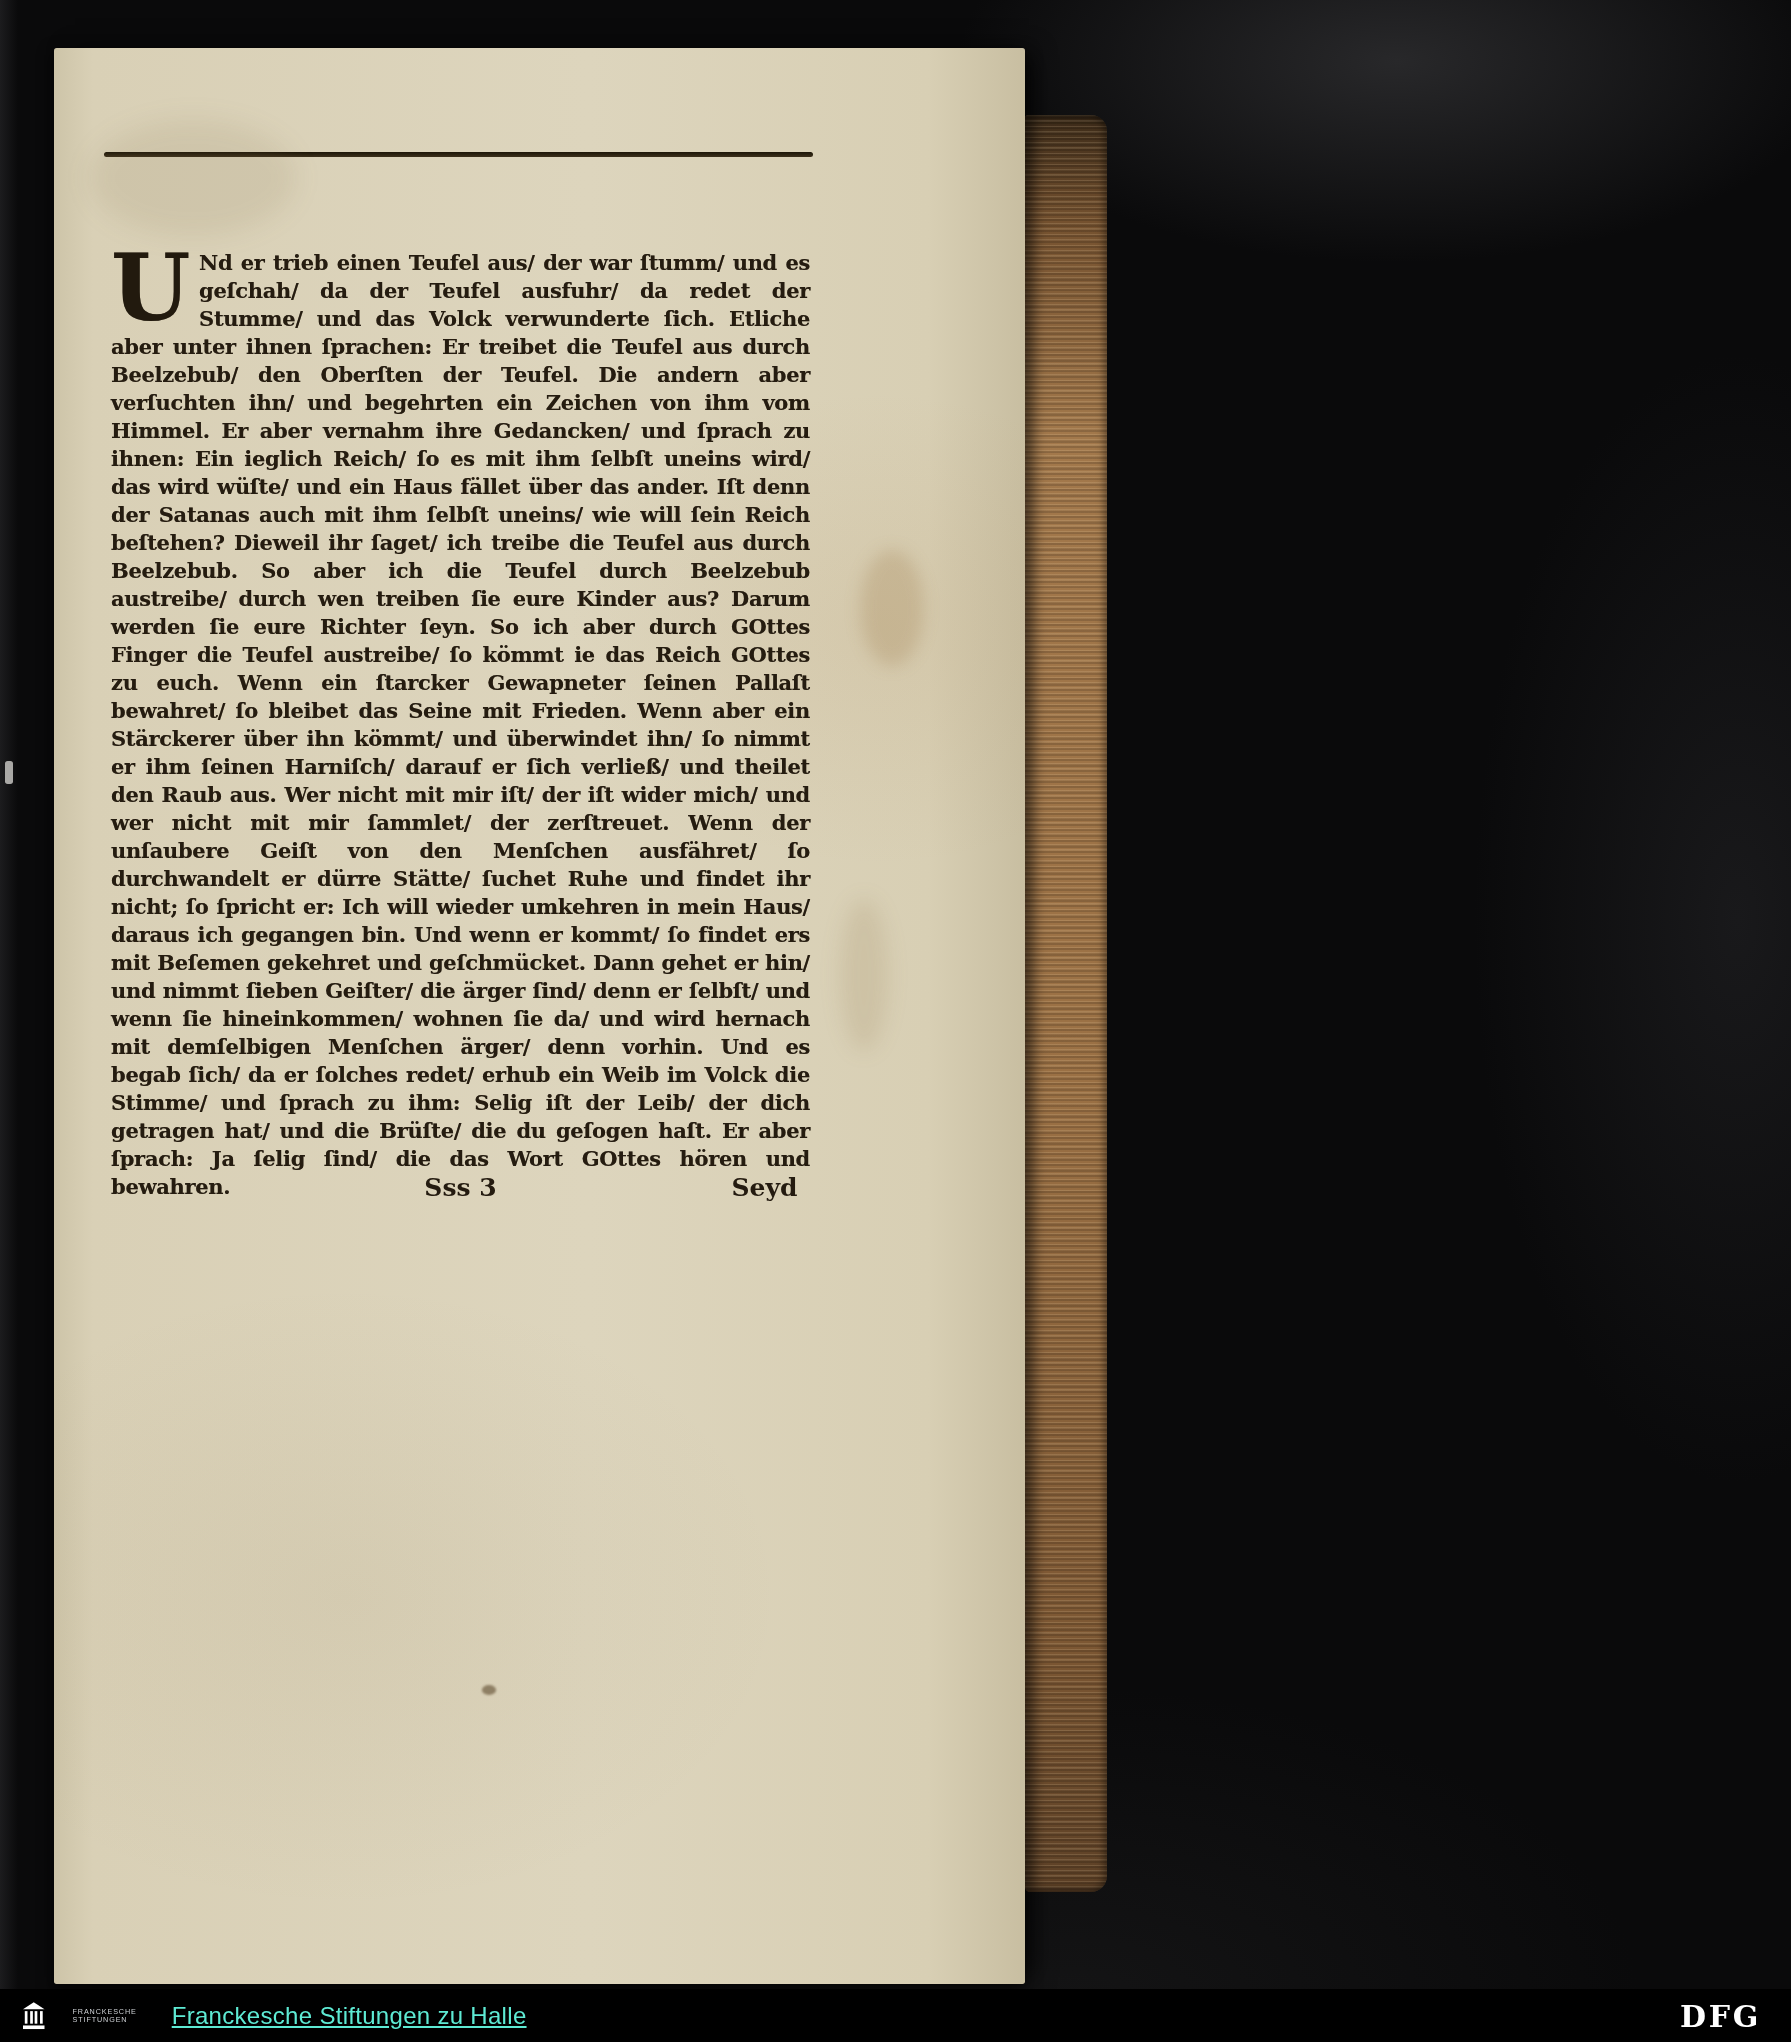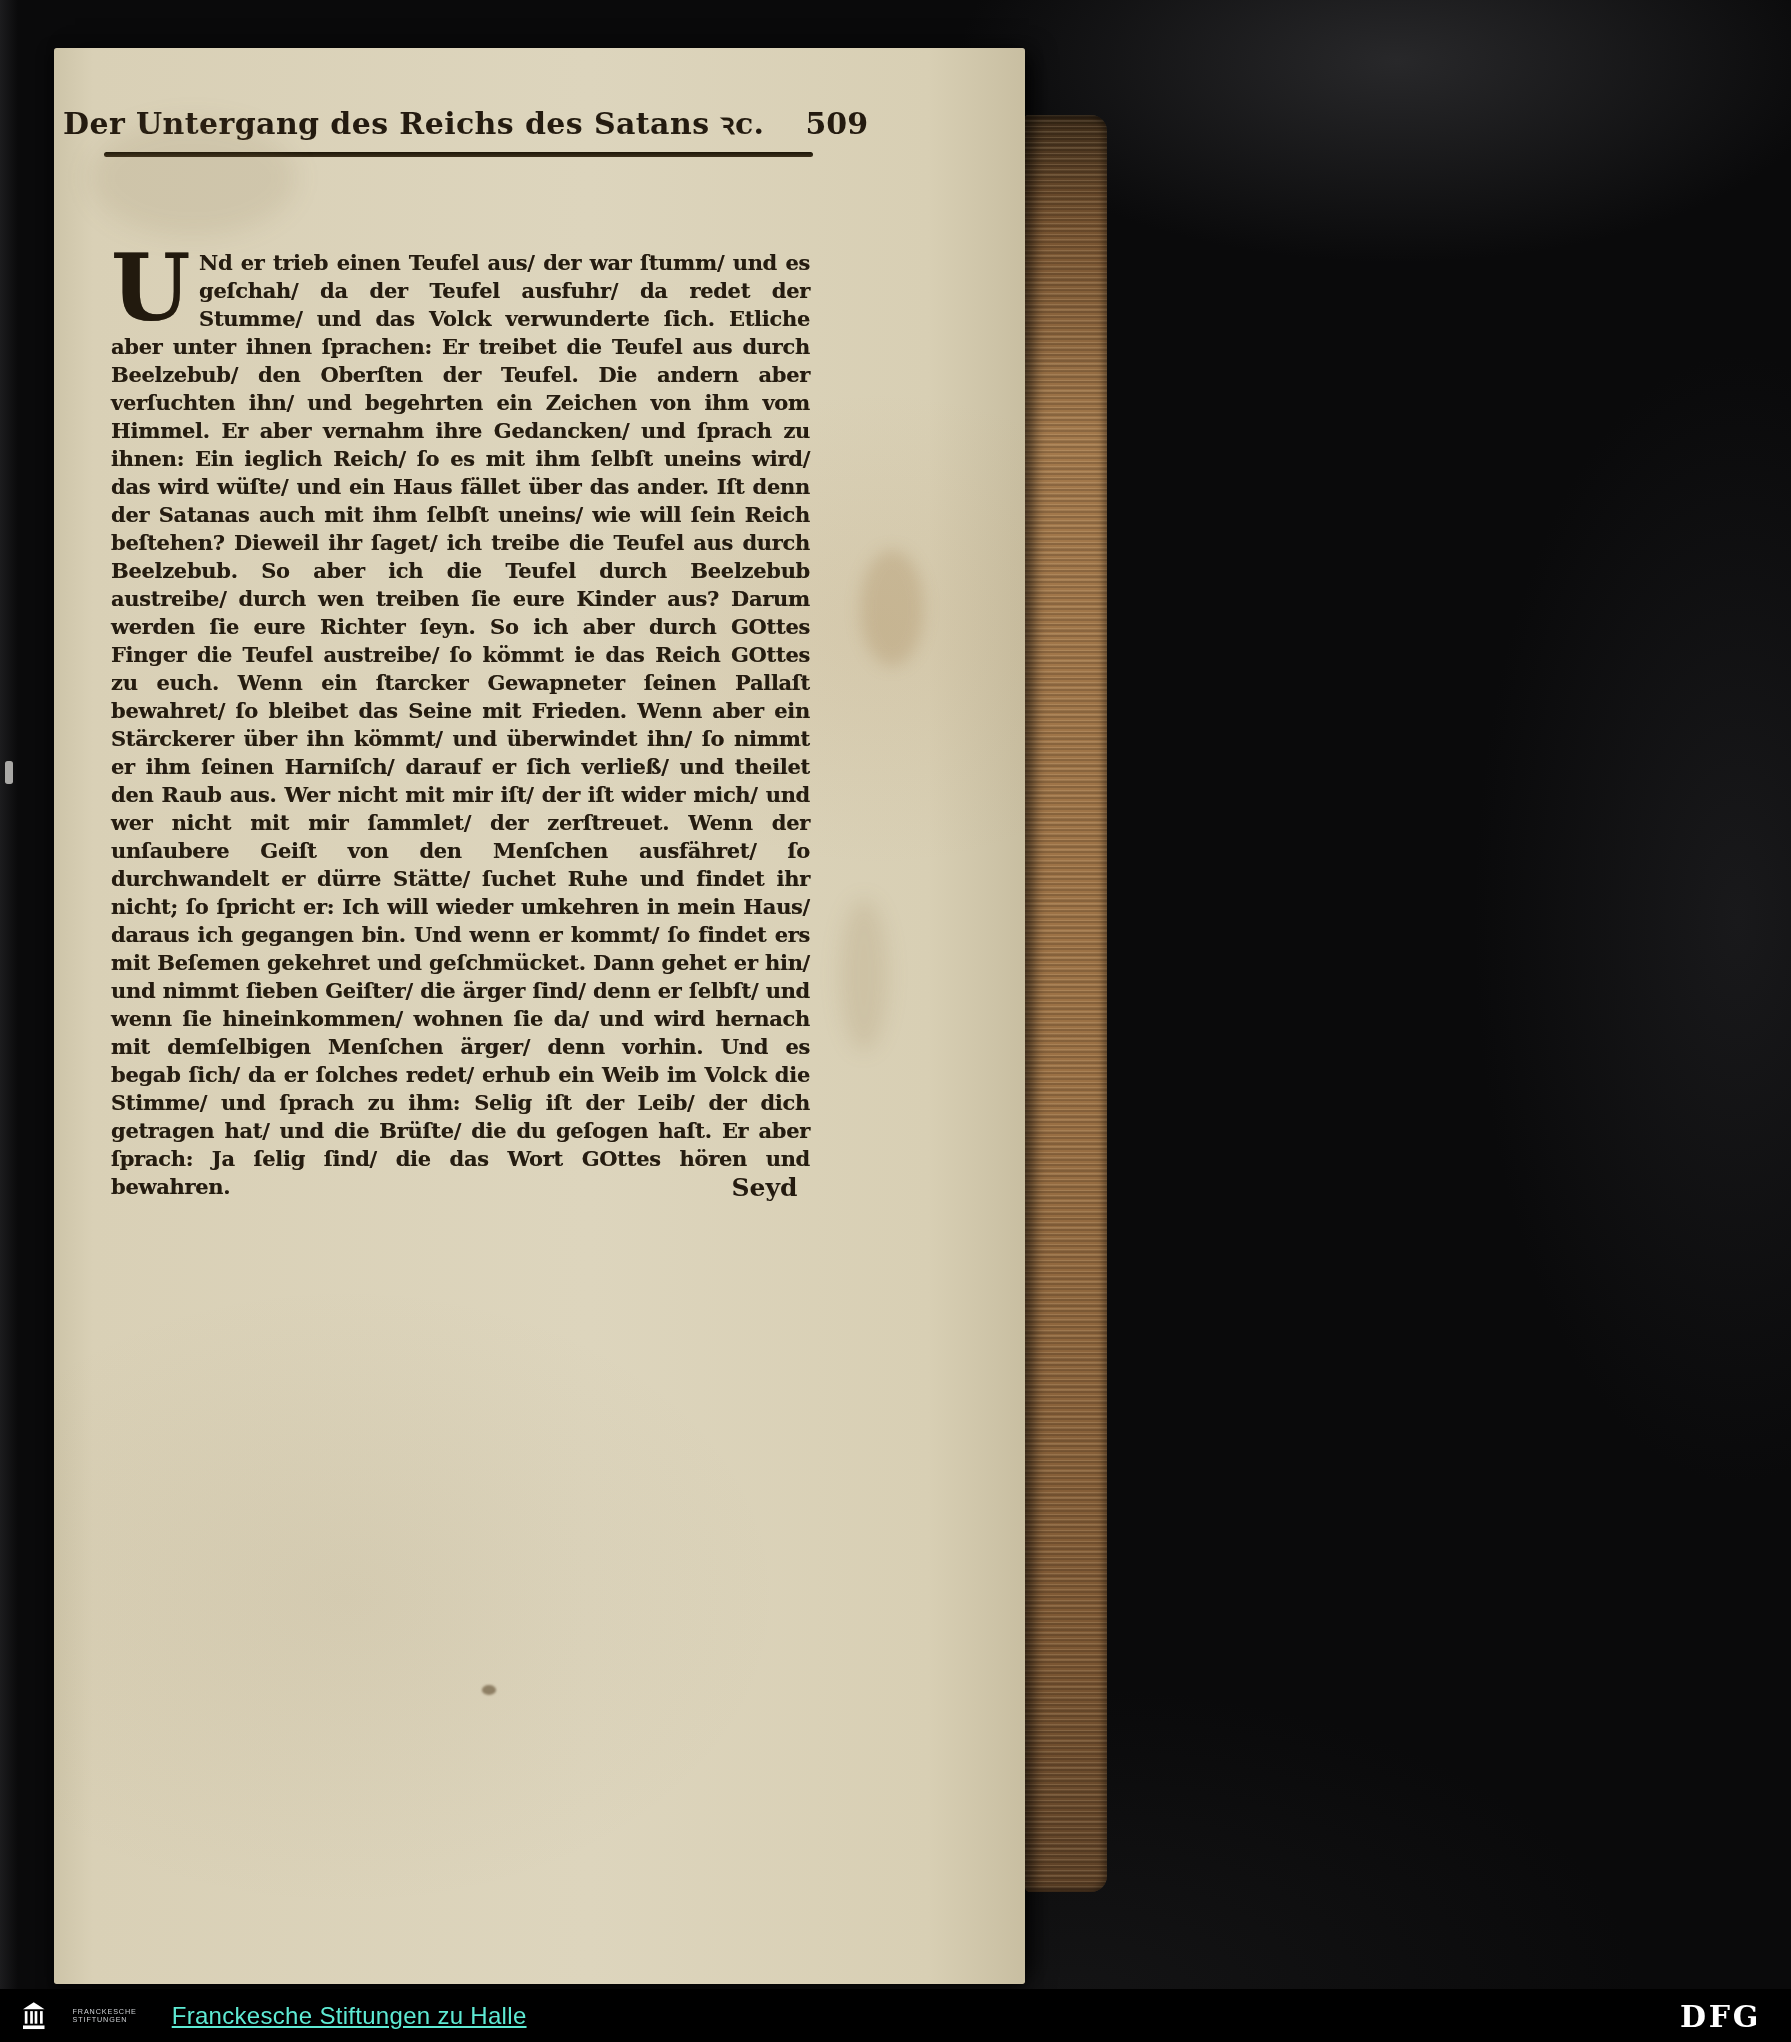--- a/index.html
+++ b/index.html
@@ -119,33 +119,30 @@
 </head>
 <body>
 
 <div class="scene">
 
   <div class="scanner-strip"></div>
   <div class="artifact-dot"></div>
 
   <div class="page">
 
-    <div class="running-head">
-      <span class="running-title">Der Untergang des Reichs des Satans ꝛc.</span>
-      <span class="page-number">509</span>
-    </div>
 
     <div class="head-rule"></div>
 
 
     <div class="body-text">
       <span class="dropcap">U</span><span>Nd er trieb einen Teufel aus/ der war ſtumm/ und es geſchah/ da der Teufel ausfuhr/ da redet der Stumme/ und das Volck verwunderte ſich. Etliche aber unter ihnen ſprachen: Er treibet die Teufel aus durch Beelzebub/ den Oberſten der Teufel. Die andern aber verſuchten ihn/ und begehrten ein Zeichen von ihm vom Himmel. Er aber vernahm ihre Gedancken/ und ſprach zu ihnen: Ein ieglich Reich/ ſo es mit ihm ſelbſt uneins wird/ das wird wüſte/ und ein Haus fället über das ander. Iſt denn der Satanas auch mit ihm ſelbſt uneins/ wie will ſein Reich beſtehen? Dieweil ihr ſaget/ ich treibe die Teufel aus durch Beelzebub. So aber ich die Teufel durch Beelzebub austreibe/ durch wen treiben ſie eure Kinder aus? Darum werden ſie eure Richter ſeyn. So ich aber durch GOttes Finger die Teufel austreibe/ ſo kömmt ie das Reich GOttes zu euch. Wenn ein ſtarcker Gewapneter ſeinen Pallaſt bewahret/ ſo bleibet das Seine mit Frieden. Wenn aber ein Stärckerer über ihn kömmt/ und überwindet ihn/ ſo nimmt er ihm ſeinen Harniſch/ darauf er ſich verließ/ und theilet den Raub aus. Wer nicht mit mir iſt/ der iſt wider mich/ und wer nicht mit mir ſammlet/ der zerſtreuet. Wenn der unſaubere Geiſt von den Menſchen ausfähret/ ſo durchwandelt er dürre Stätte/ ſuchet Ruhe und findet ihr nicht; ſo ſpricht er: Ich will wieder umkehren in mein Haus/ daraus ich gegangen bin. Und wenn er kommt/ ſo findet ers mit Beſemen gekehret und geſchmücket. Dann gehet er hin/ und nimmt ſieben Geiſter/ die ärger ſind/ denn er ſelbſt/ und wenn ſie hineinkommen/ wohnen ſie da/ und wird hernach mit demſelbigen Menſchen ärger/ denn vorhin. Und es begab ſich/ da er ſolches redet/ erhub ein Weib im Volck die Stimme/ und ſprach zu ihm: Selig iſt der Leib/ der dich getragen hat/ und die Brüſte/ die du geſogen haſt. Er aber ſprach: Ja ſelig ſind/ die das Wort GOttes hören und bewahren.</span>
     </div>
 
     <div class="sig-row">
+      <span class="signature-mark">Sss 3</span>
       <span class="catchword">Seyd</span>
     </div>
 
     <div class="stain stain-1"></div>
     <div class="stain stain-2"></div>
     <div class="stain stain-3"></div>
     <div class="stain stain-4"></div>
   </div>
 
   <div class="fore-edge"></div>

